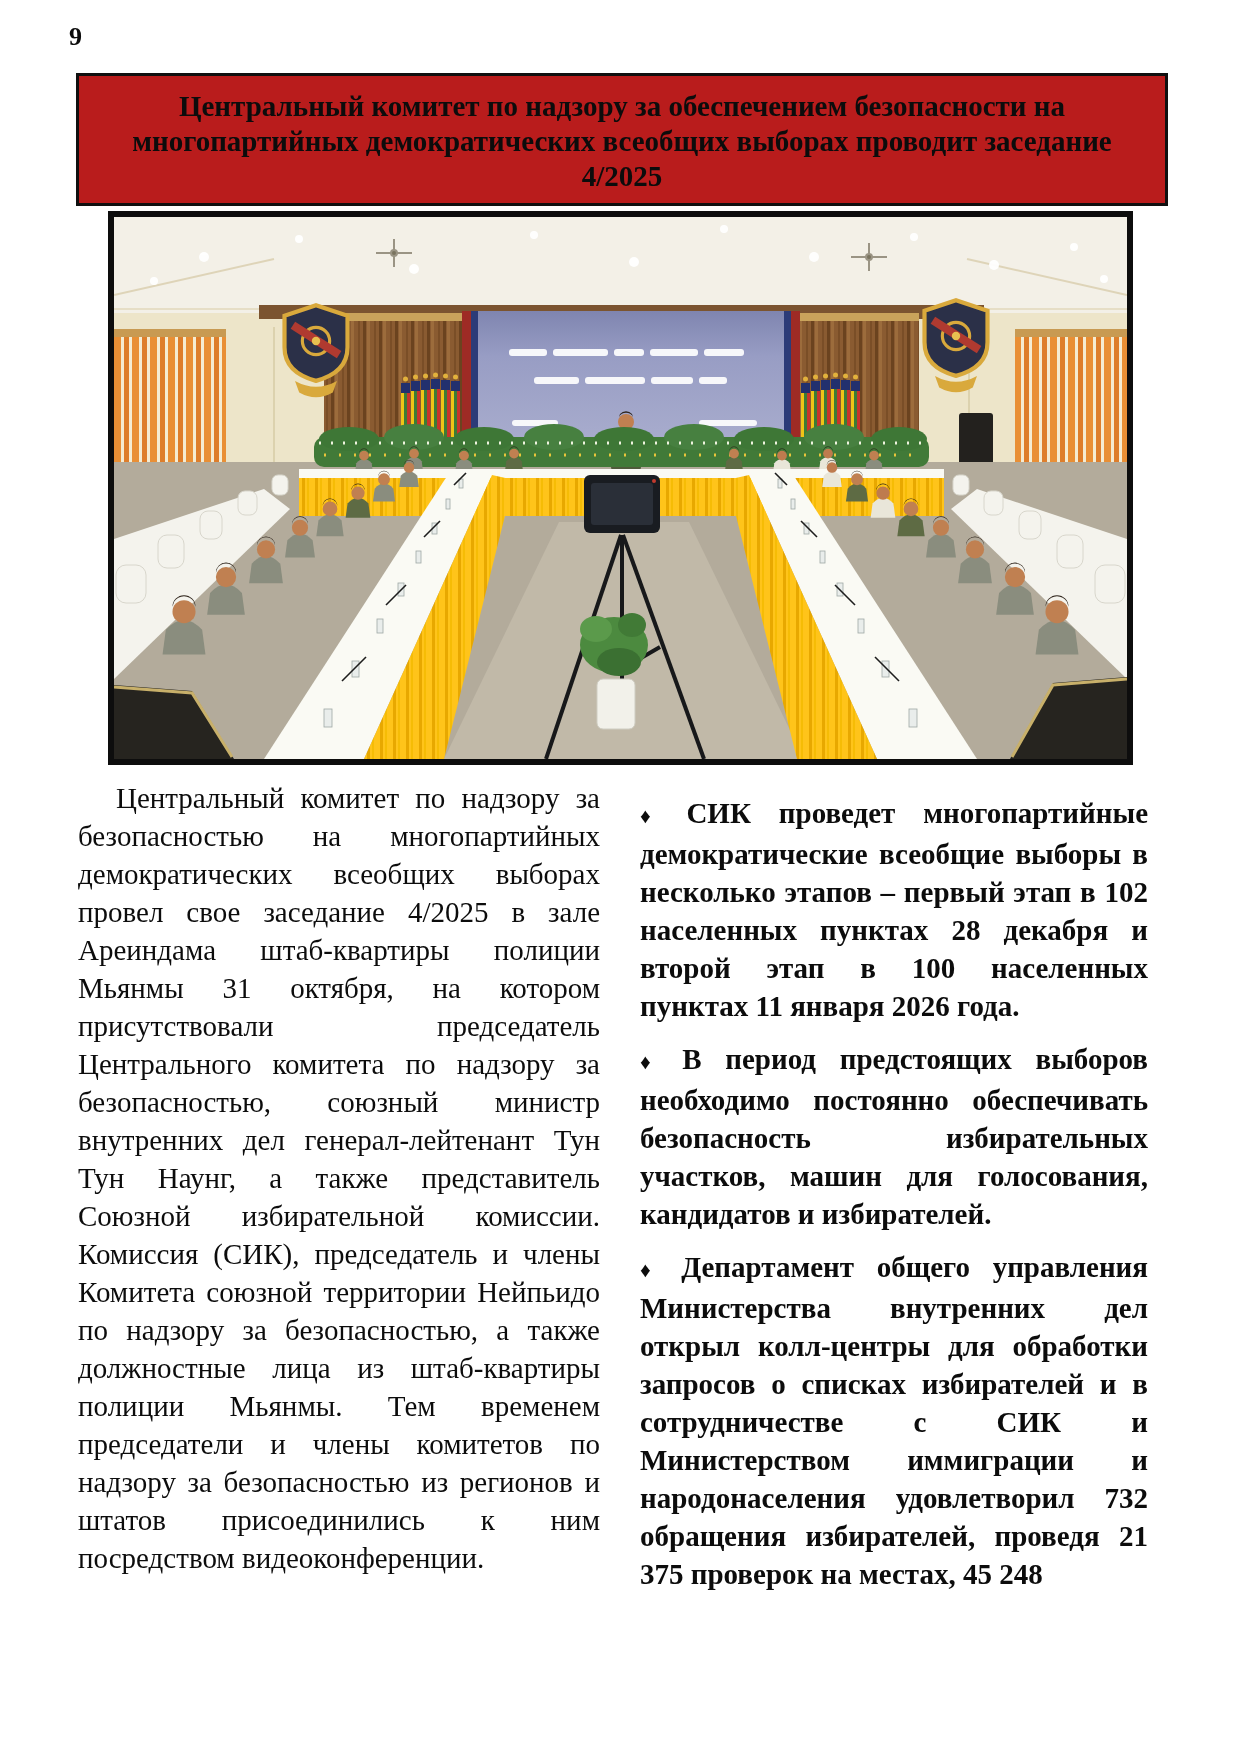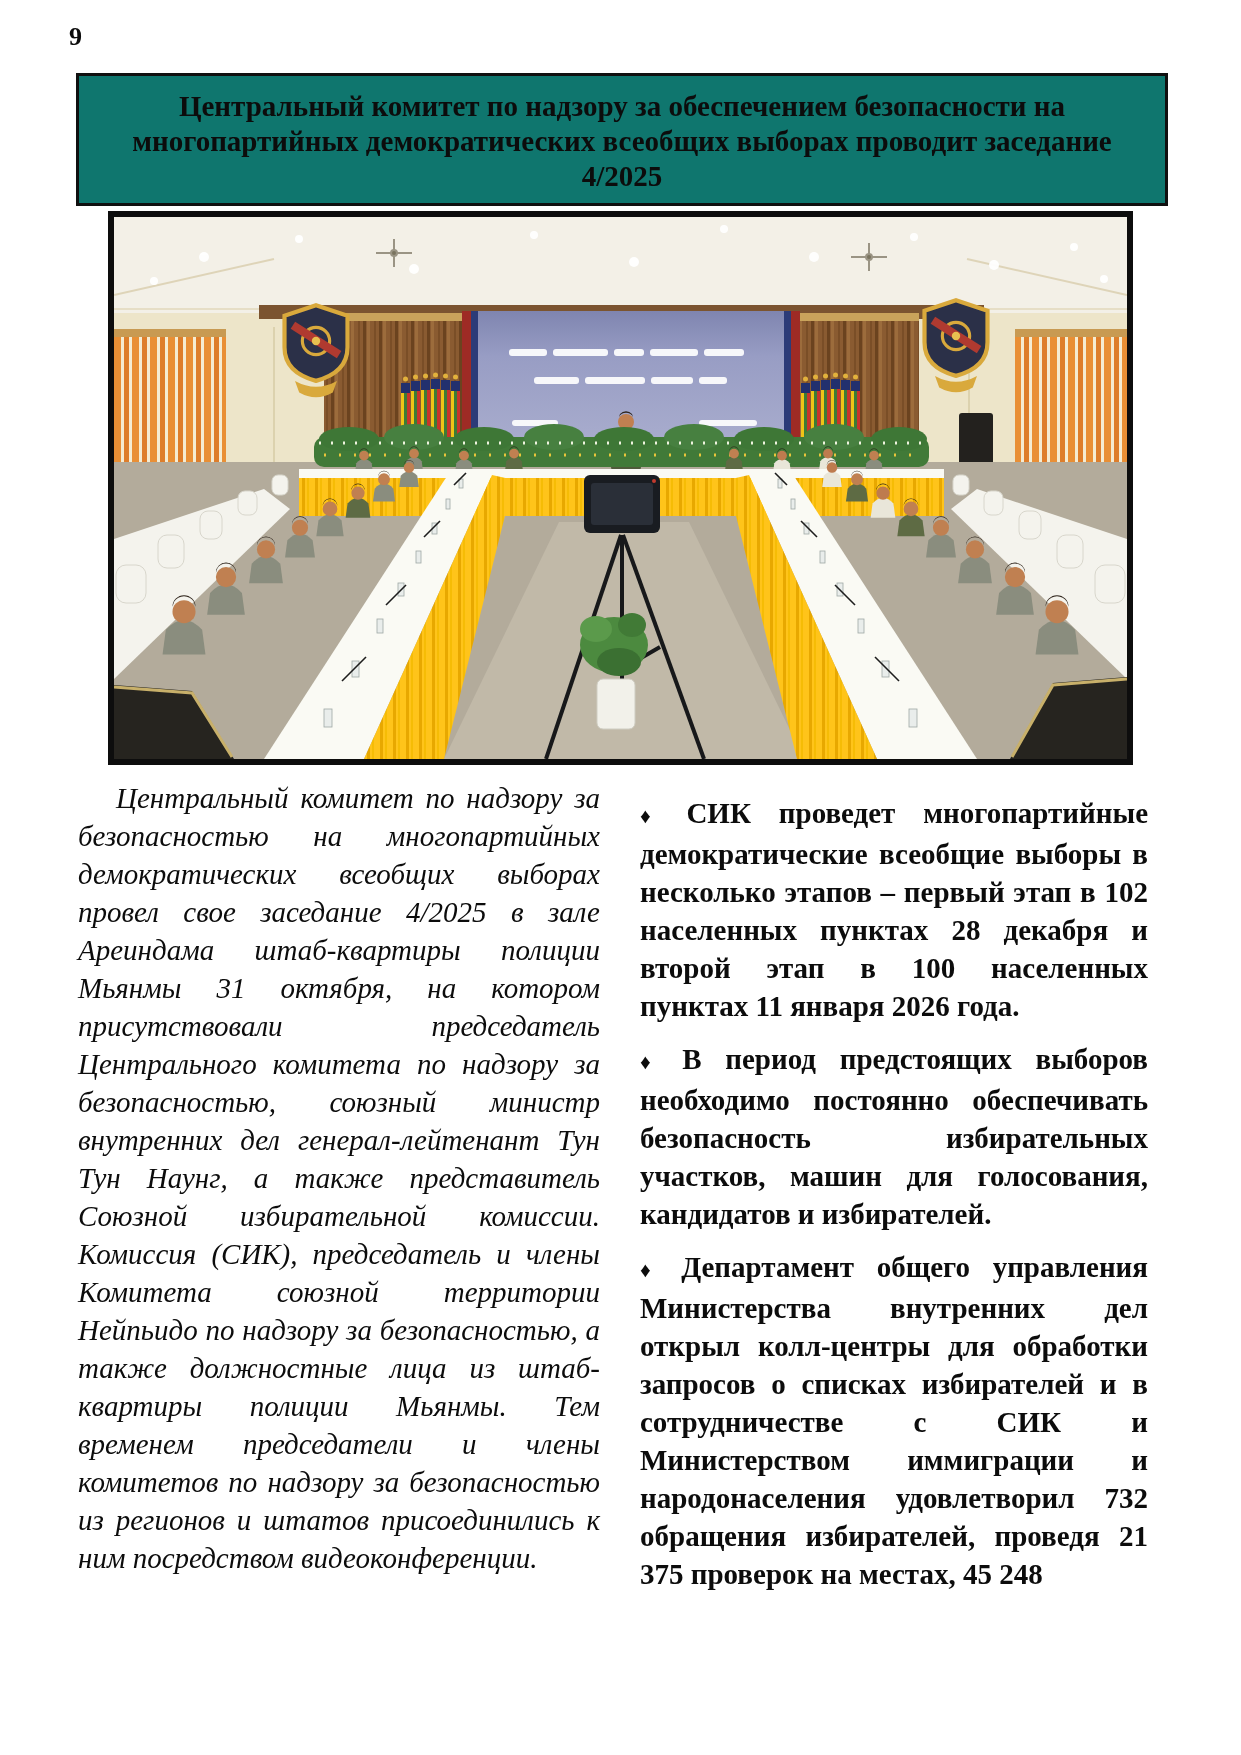--- a/index.html
+++ b/index.html
@@ -7,36 +7,36 @@
     position:relative; width:1241px; height:1755px; margin:0 auto;
     background:#ffffff; overflow:hidden;
     font-family:"Liberation Serif","DejaVu Serif",serif; color:#0c0c0c;
   }
   .page-number {
     position:absolute; left:69px; top:22px;
     font-size:26px; font-weight:bold; letter-spacing:1px;
   }
   .header-box {
     position:absolute; left:76px; top:73px; width:1092px; height:133px;
-    background:#0f766e; border:3px solid #101010; box-sizing:border-box;
+    background:#b91c1c; border:3px solid #101010; box-sizing:border-box;
   }
   .header-title {
     padding:13px 26px 0 26px; text-align:center;
     font-size:29px; font-weight:bold; line-height:35px;
   }
   .photo-frame {
     position:absolute; left:108px; top:211px; width:1025px; height:554px;
     border:6px solid #0d0d0d; box-sizing:border-box; background:#EFE7CB;
   }
   .photo-frame svg { display:block; width:100%; height:100%; }
   .col { position:absolute; top:779px; font-size:29px; line-height:38px; text-align:justify; }
   .col-left  { left:78px;  width:522px; }
   .col-right { left:633px; width:515px; }
   .col p { margin:0; }
-  p.indent { text-indent:38px;font-style:italic; }
+  p.indent { text-indent:38px; }
   .bullet-item { margin:15px 0 0 7px;font-weight:bold; }
   .bullet-item .marker { font-size:21px; }
   .bullet-item .gap { display:inline-block; width:15px; }
 </style>
 </head>
 <body>
 
 <div class="page">
 
   <div class="page-number">9</div>

